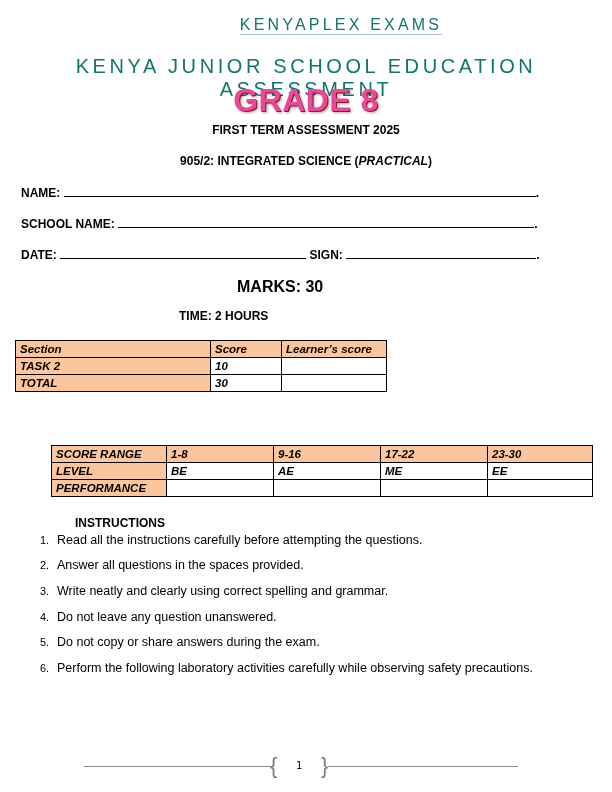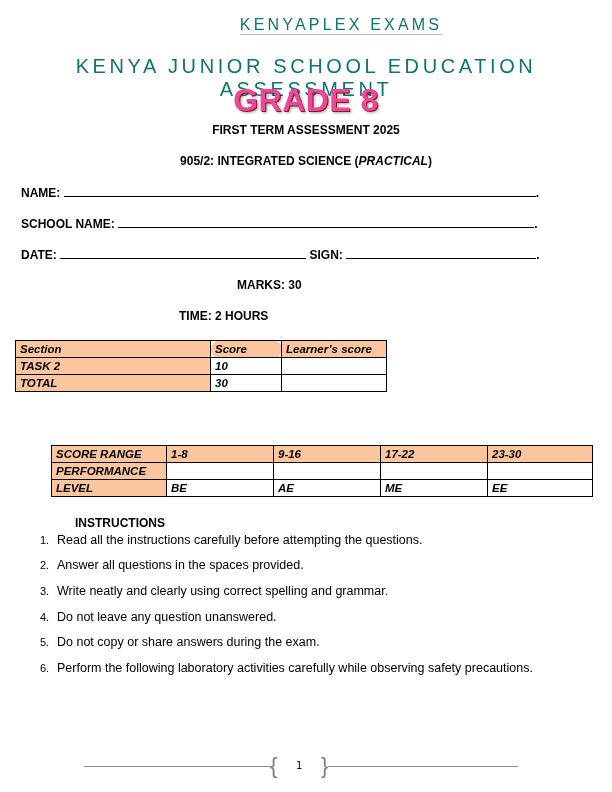--- a/index.html
+++ b/index.html
@@ -14,21 +14,21 @@
   .grade { top: 82px; font-size: 32px; font-weight: bold; color: #ec4899;
            letter-spacing: 0.5px;
            text-shadow: 1px 1px 0 #8a1a1e, 2px 2px 3px rgba(0,0,0,0.35); }
   .term { top: 123px; font-size: 12px; font-weight: bold; }
   .paper { top: 154px; font-size: 12px; font-weight: bold; }
   .paper i { font-style: italic; }
 
   .field { left: 21px; font-size: 12px; font-weight: bold; white-space: nowrap; }
   .line { display: inline-block; border-bottom: 1px solid #000; height: 10px; vertical-align: baseline; }
 
-  .marks { top: 278px; left: 237px; font-size: 12px; font-weight: bold; }
+  .marks { top: 278px; left: 237px; font-size: 16px; font-weight: bold; }
   .time  { top: 309px; left: 179px; font-size: 12px; font-weight: bold; }
 
   table { border-collapse: collapse; font-size: 11.5px; font-weight: bold; }
   td { border: 1px solid #000; padding: 0 4px; height: 16px; line-height: 16px; font-style: italic; }
   .fill { background: #fbc69d; }
 
   .t1 { top: 340px; left: 15px; }
   .t2 { top: 445px; left: 51px; }
 
   .instr-title { top: 516px; left: 75px; font-size: 12px; font-weight: bold; }
@@ -63,21 +63,21 @@
   <span class="line" style="width:190px;"></span><span>.</span>
 </div>
 
 <div class="abs marks">MARKS: 30</div>
 <div class="abs time">TIME: 2 HOURS</div>
 
 <table class="abs t1">
   <tbody>
       <tr>
     <td class="fill" style="width:186px;">Section</td>
-    <td class="fill" style="width:62px;border-radius:8px;">Score</td>
+    <td class="fill" style="width:62px;">Score</td>
     <td class="fill" style="width:96px;">Learner’s score</td>
   </tr>
   <tr>
     <td class="fill">TASK 2</td>
     <td>10</td>
     <td></td>
   </tr>
   <tr>
     <td class="fill">TOTAL</td>
     <td>30</td>
@@ -89,32 +89,32 @@
 <table class="abs t2">
   <tbody>
       <tr>
     <td class="fill" style="width:106px;">SCORE RANGE</td>
     <td class="fill" style="width:98px;">1-8</td>
     <td class="fill" style="width:98px;">9-16</td>
     <td class="fill" style="width:98px;">17-22</td>
     <td class="fill" style="width:96px;">23-30</td>
   </tr>
   <tr>
+    <td class="fill">LEVEL</td>
+    <td>BE</td>
+    <td>AE</td>
+    <td>ME</td>
+    <td>EE</td>
+  </tr>
+  <tr>
     <td class="fill">PERFORMANCE</td>
     <td></td>
     <td></td>
     <td></td>
     <td></td>
-  </tr>
-  <tr>
-    <td class="fill">LEVEL</td>
-    <td>BE</td>
-    <td>AE</td>
-    <td>ME</td>
-    <td>EE</td>
   </tr>
 </tbody>
   </table>
 
 <div class="abs instr-title">INSTRUCTIONS</div>
 <div class="abs instr" style="top:533px;"><span class="num">1.</span><span>Read all the instructions carefully before attempting the questions.</span></div>
 <div class="abs instr" style="top:558px;"><span class="num">2.</span><span>Answer all questions in the spaces provided.</span></div>
 <div class="abs instr" style="top:584px;"><span class="num">3.</span><span>Write neatly and clearly using correct spelling and grammar.</span></div>
 <div class="abs instr" style="top:610px;"><span class="num">4.</span><span>Do not leave any question unanswered.</span></div>
 <div class="abs instr" style="top:635px;"><span class="num">5.</span><span>Do not copy or share answers during the exam.</span></div>

